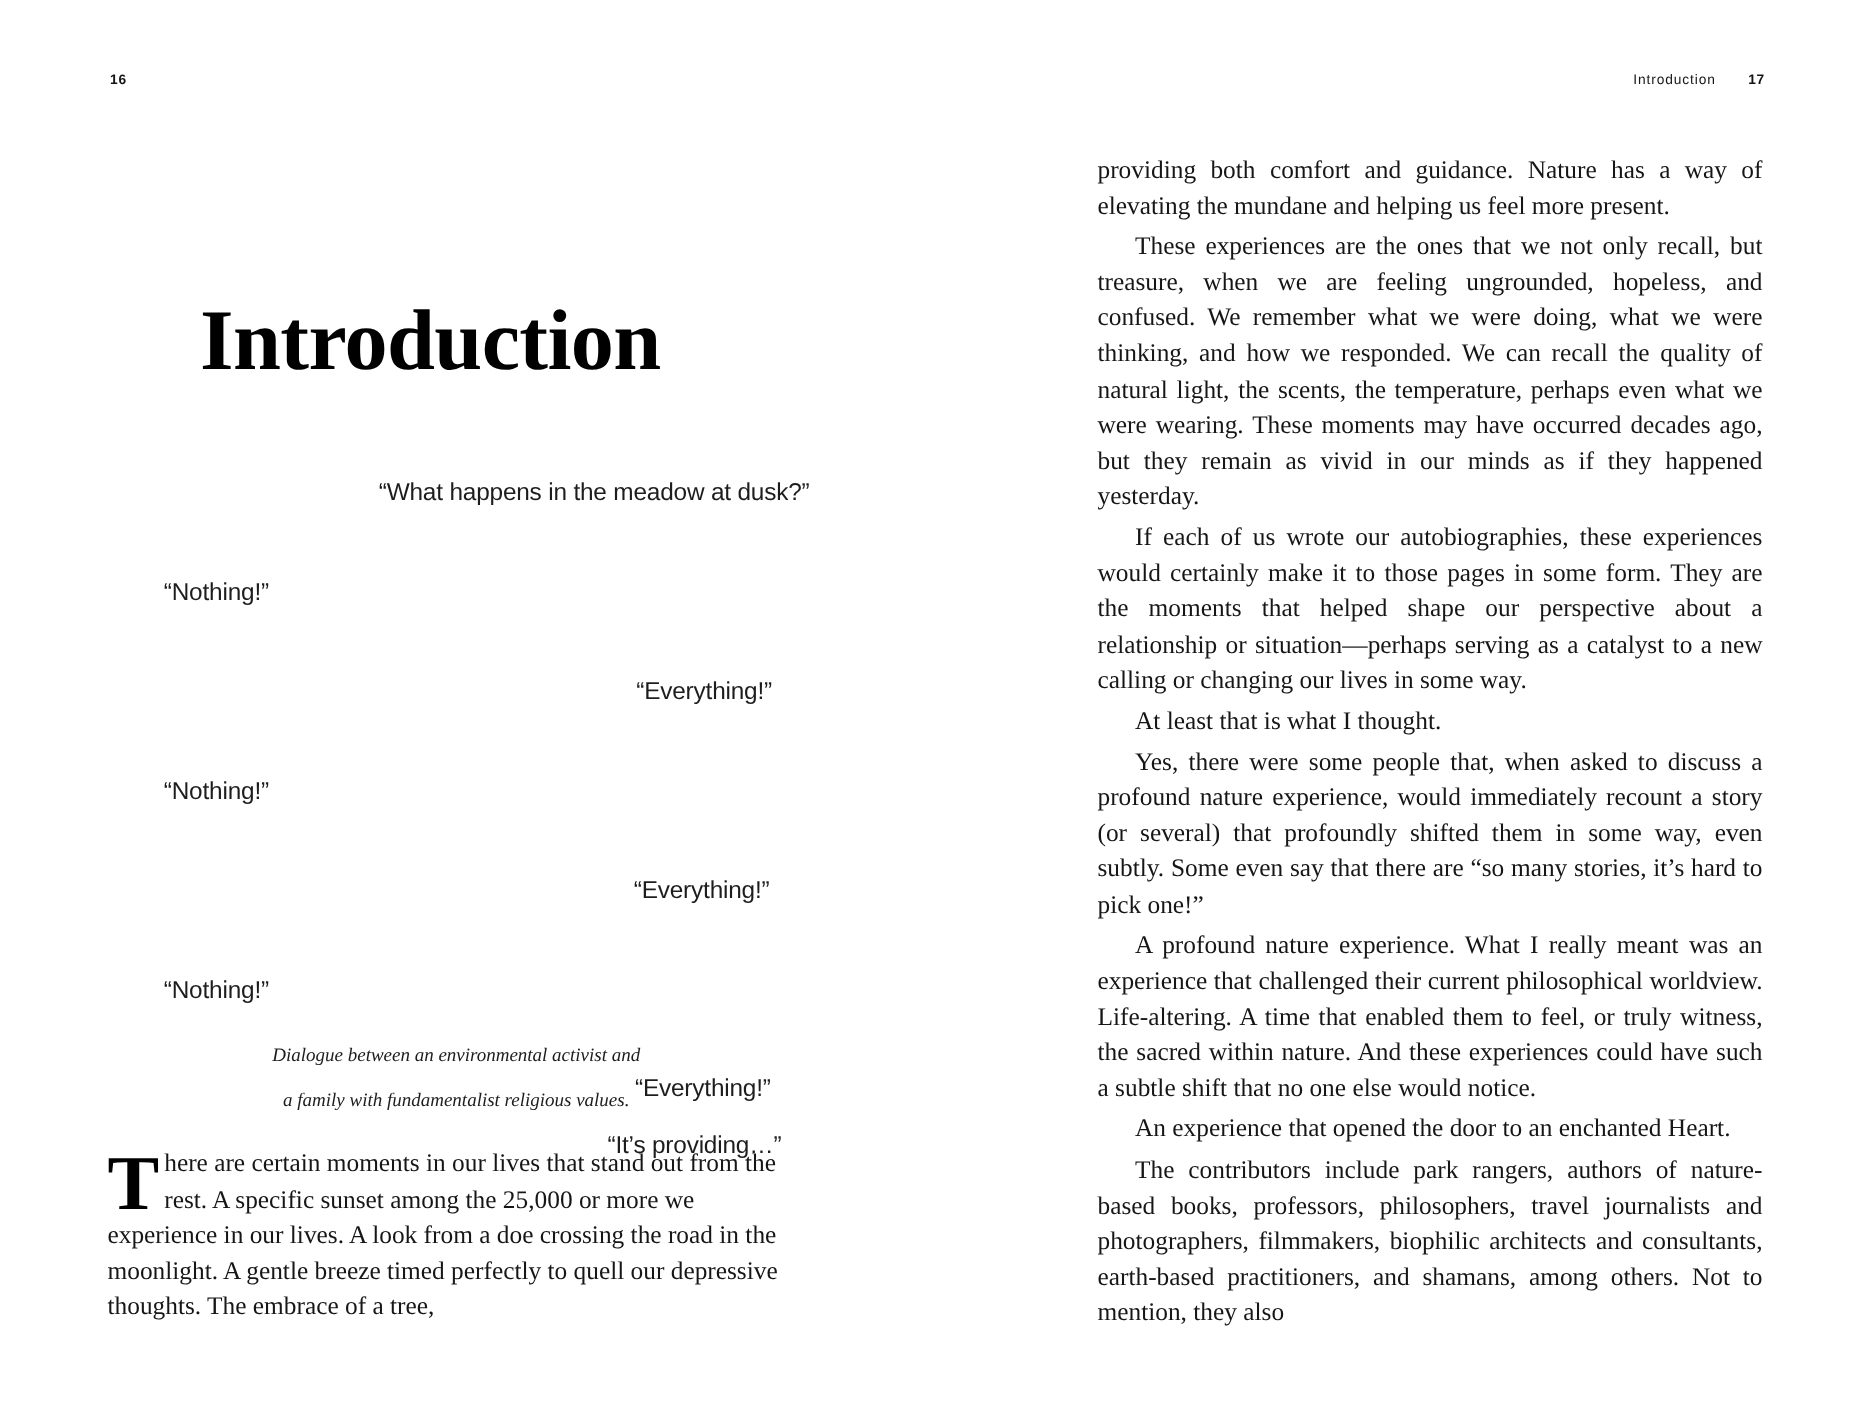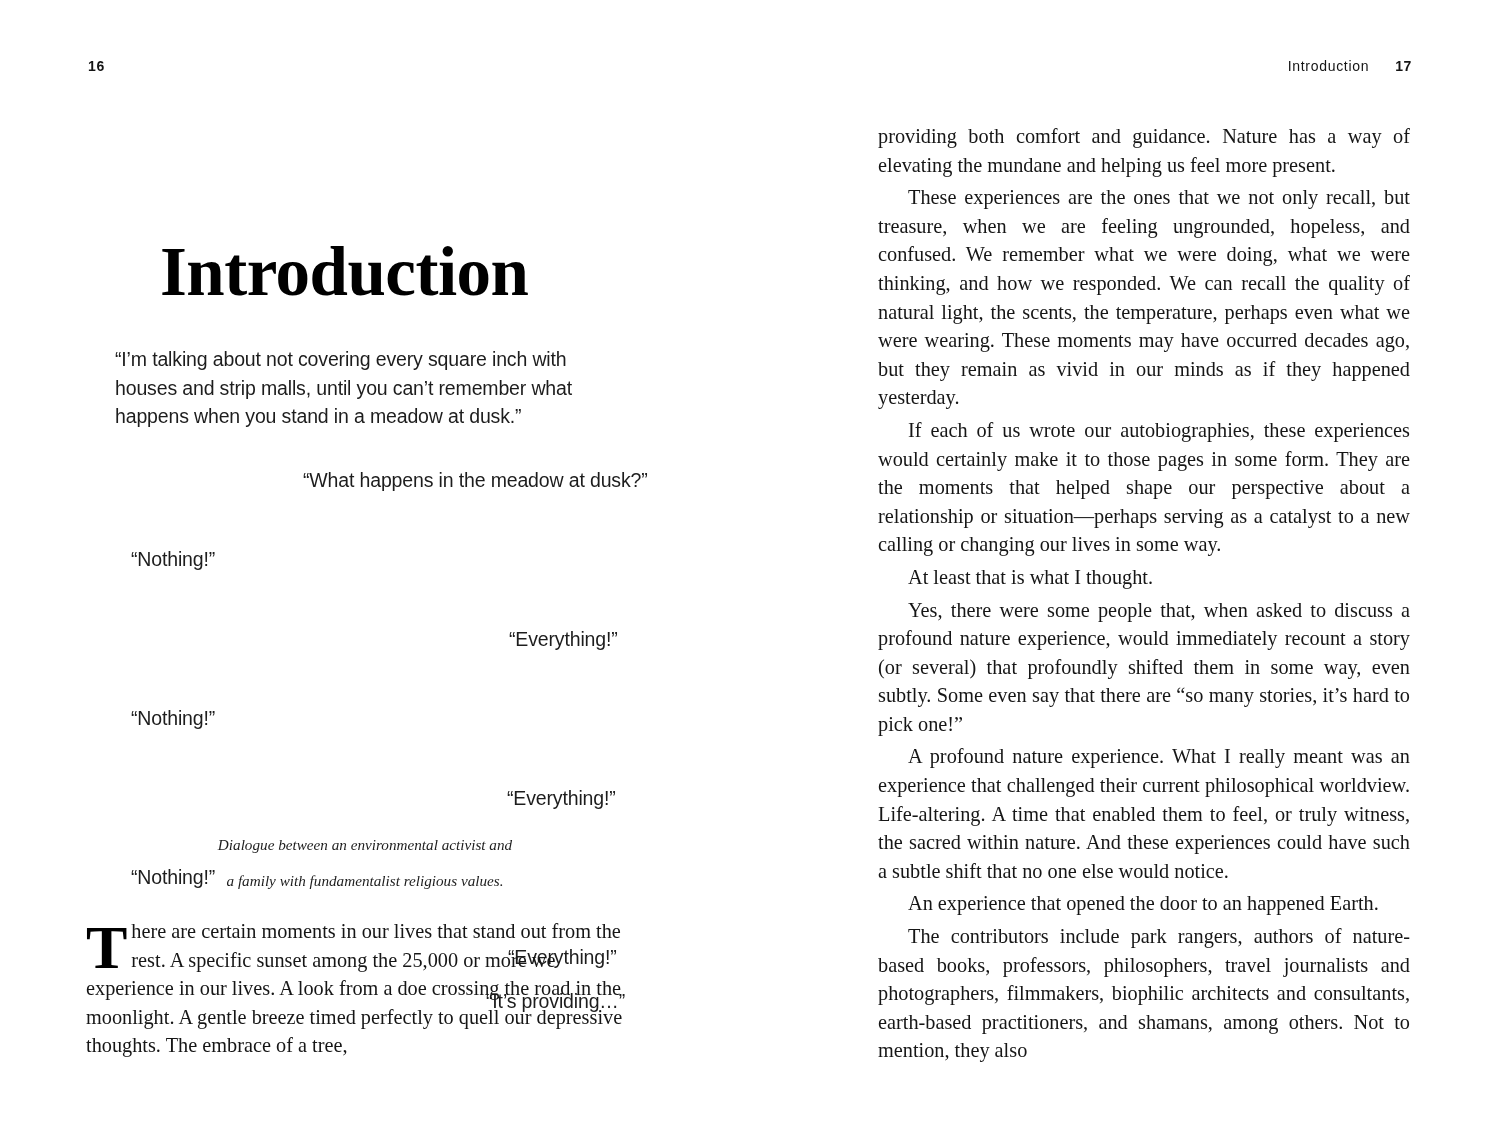--- a/index.html
+++ b/index.html
@@ -21,21 +21,21 @@
     position: relative;
     width: 1500px;
     height: 1125px;
     background: #ffffff;
   }
 
   
   .folio {
     position: absolute;
     font-family: "Liberation Sans", sans-serif;
-    font-size: 14px;
+    font-size: 11px;
     letter-spacing: 0.6px;
     color: #141414;
     font-weight: 600;
     white-space: nowrap;
   }
   .folio-verso {
     left: 88px;
     top: 58px;
   }
   .folio-recto {
@@ -178,21 +178,20 @@
 
 <div class="spread">
 
   <div class="page-verso">
 
     <div class="folio folio-verso">16</div>
 
     <h1 class="chapter-title">Introduction</h1>
 
     <div class="epigraph">
-      <p class="epi-lead">“I’m talking about not covering every square inch with houses and strip malls, until you can’t remember what happens when you stand in a meadow at dusk.”</p>
 
       <div class="epi-gap-md"></div>
 
       <p class="epi-line epi-right-1">“What happens in the meadow at dusk?”</p>
 
       <div class="epi-gap-md"></div>
 
       <p class="epi-line epi-left-0">“Nothing!”</p>
 
       <div class="epi-gap-md"></div>
@@ -238,19 +237,19 @@
       <span>17</span>
     </div>
 
     <div class="body-col body-recto">
       <p class="first">providing both comfort and guidance. Nature has a way of elevating the mundane and helping us feel more present.</p>
       <p>These experiences are the ones that we not only recall, but treasure, when we are feeling ungrounded, hopeless, and confused. We remember what we were doing, what we were thinking, and how we responded. We can recall the quality of natural light, the scents, the temperature, perhaps even what we were wearing. These moments may have occurred decades ago, but they remain as vivid in our minds as if they happened yesterday.</p>
       <p>If each of us wrote our autobiographies, these experiences would certainly make it to those pages in some form. They are the moments that helped shape our perspective about a relationship or situation—perhaps serving as a catalyst to a new calling or changing our lives in some way.</p>
       <p class="lastline">At least that is what I thought.</p>
       <p>Yes, there were some people that, when asked to discuss a profound nature experience, would immediately recount a story (or several) that profoundly shifted them in some way, even subtly. Some even say that there are “so many stories, it’s hard to pick one!”</p>
       <p>A profound nature experience. What I really meant was an experience that challenged their current philosophical worldview. Life-altering. A time that enabled them to feel, or truly witness, the sacred within nature. And these experiences could have such a subtle shift that no one else would notice.</p>
-      <p class="lastline">An experience that opened the door to an happened Earth.</p>
+      <p class="lastline">An experience that opened the door to an enchanted Heart.</p>
       <p>The contributors include park rangers, authors of nature-based books, professors, philosophers, travel journalists and photographers, filmmakers, biophilic architects and consultants, earth-based practitioners, and shamans, among others. Not to mention, they also</p>
     </div>
 
   </div>
 
 </div>
 
 </body></html>

